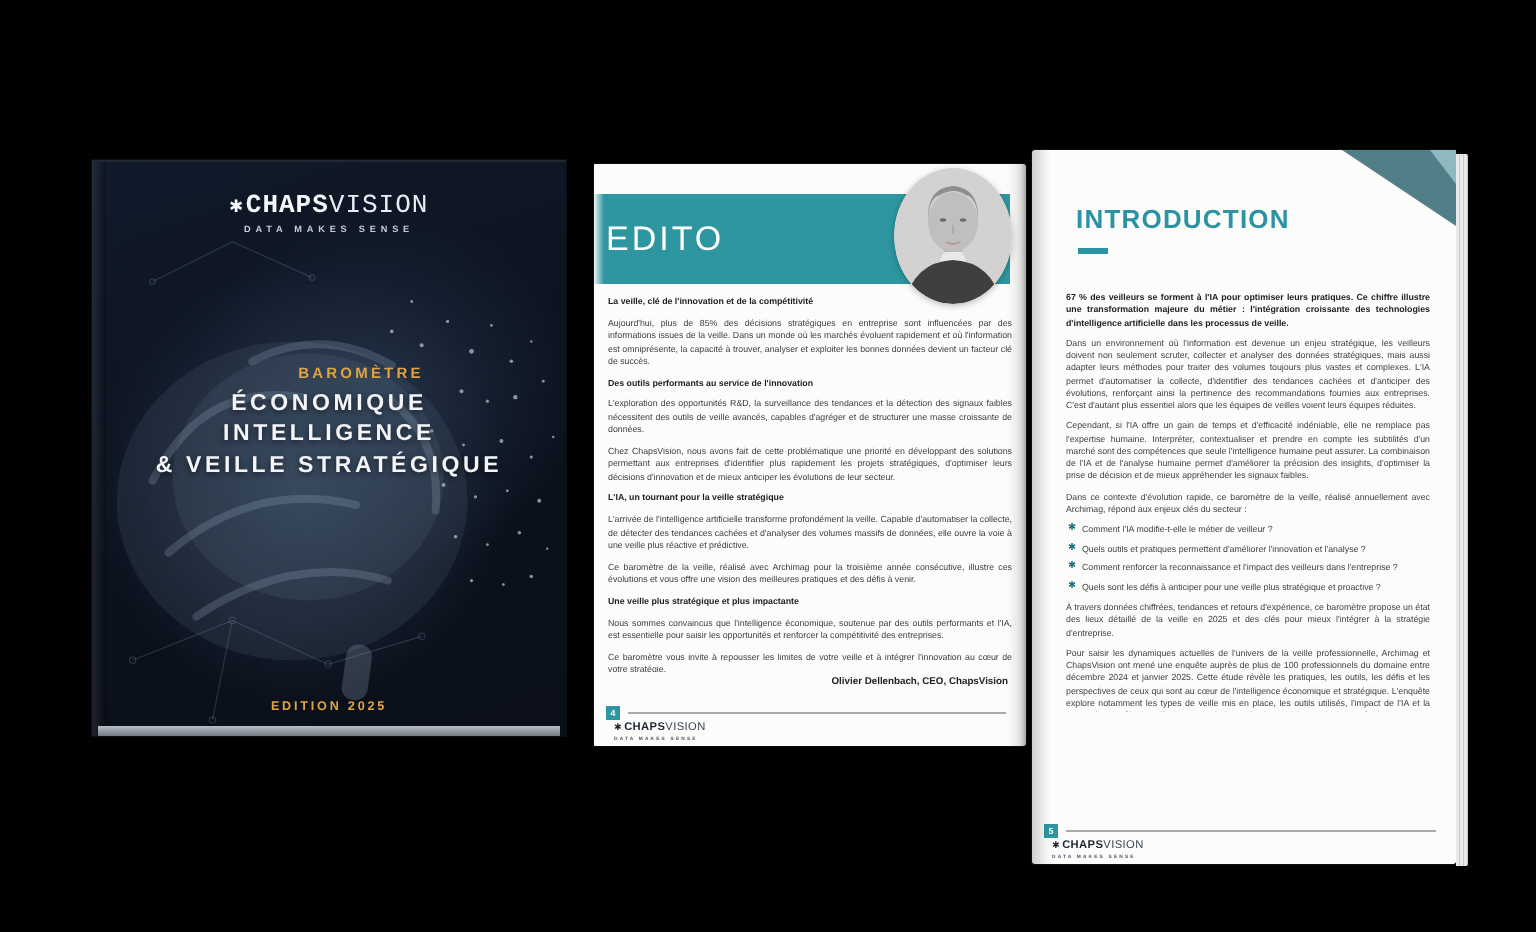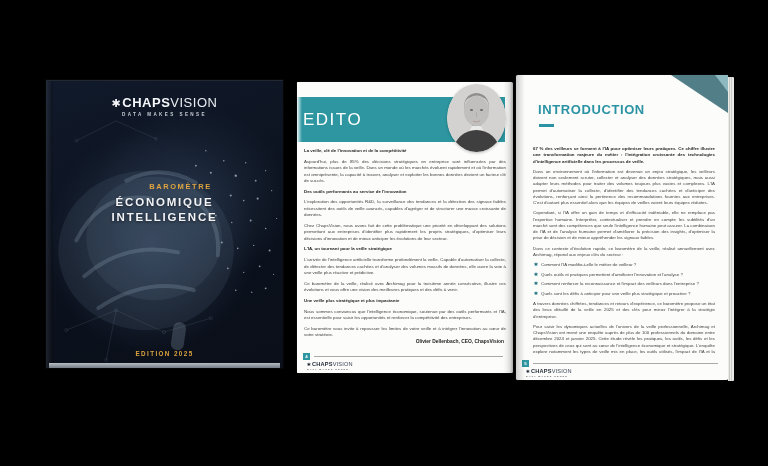--- a/index.html
+++ b/index.html
@@ -25,21 +25,21 @@
     background:linear-gradient(90deg, rgba(255,255,255,0.08), rgba(0,0,0,0.25));
   }
   .cover-edge-bottom {
     position:absolute; left:3px; right:3px; bottom:0; height:5px;
     background:linear-gradient(#d8dce1, #868e98);
     opacity:.85;
   }
   .brain-svg { position:absolute; inset:0; width:100%; height:100%; }
 
   .cover-logo { position:absolute; top:14px; left:0; right:0; text-align:center; color:#fff; z-index:2; }
-  .cover-logo .brand-line { font-size:13px; letter-spacing:.5px; }
+  .cover-logo .brand-line { font-size:13px; letter-spacing:.5px;font-family:Liberation Mono, monospace; }
   .brand-bold { font-weight:700; color:#f4f6f9; }
   .brand-light { font-weight:300; color:#e9edf2; }
   .brand-mark { font-size:11px; color:#f4f6f9; margin-right:1px; }
   .cover-logo .brand-tagline { margin-top:2px; font-size:4.6px; letter-spacing:2.4px; color:#c6cdd5; font-weight:700; }
 
   .cover-kicker {
     position:absolute; top:101px; left:0; right:0; text-align:center; z-index:2;
     font-size:7.5px; font-weight:700; letter-spacing:1.6px; color:#dfa440;padding-left:32px;
   }
   .cover-title {
@@ -56,21 +56,21 @@
     font-size:6.3px; font-weight:700; letter-spacing:1.4px; color:#dfa440;
   }
 
   
   .page {
     position:absolute; background:#fcfcfb; border-radius:1.5px;
     box-shadow:0 0 0 0.5px rgba(255,255,255,0.06), 0 3px 8px rgba(0,0,0,0.75);
     overflow:visible;
   }
   .page-left  { left:297px; top:82px; width:216px; height:291px; }
-  .page-right { left:516px; top:75px; width:212px; height:305px; }
+  .page-right { left:516px; top:75px; width:212px; height:357px; }
   .page-left::after {
     content:''; position:absolute; top:0; right:0; bottom:0; width:10px;
     background:linear-gradient(90deg, rgba(0,0,0,0) 0%, rgba(0,0,0,0.08) 70%, rgba(0,0,0,0.2) 100%);
     pointer-events:none;
   }
   .page-left::before {
     content:''; position:absolute; top:0; left:0; bottom:0; width:5px;
     background:linear-gradient(90deg, rgba(255,255,255,0.9), rgba(255,255,255,0)); z-index:3; pointer-events:none;
   }
   .page-right::before {
@@ -212,20 +212,21 @@
 
     <div class="cover-logo">
       <div class="brand-line"><span class="brand-mark">✱</span><span class="brand-bold">CHAPS</span><span class="brand-light">VISION</span></div>
       <div class="brand-tagline">DATA MAKES SENSE</div>
     </div>
 
     <div class="cover-kicker">BAROMÈTRE</div>
     <div class="cover-title">
       <div>ÉCONOMIQUE</div>
       <div>INTELLIGENCE</div>
+      <div>&amp; VEILLE STRATÉGIQUE</div>
     </div>
     <div class="cover-edition">EDITION 2025</div>
 
     <div class="cover-spine"></div>
     <div class="cover-edge-bottom"></div>
   </div>
 
   <div class="page page-left">
     <div class="edito-band">
       <span class="edito-title">EDITO</span>

